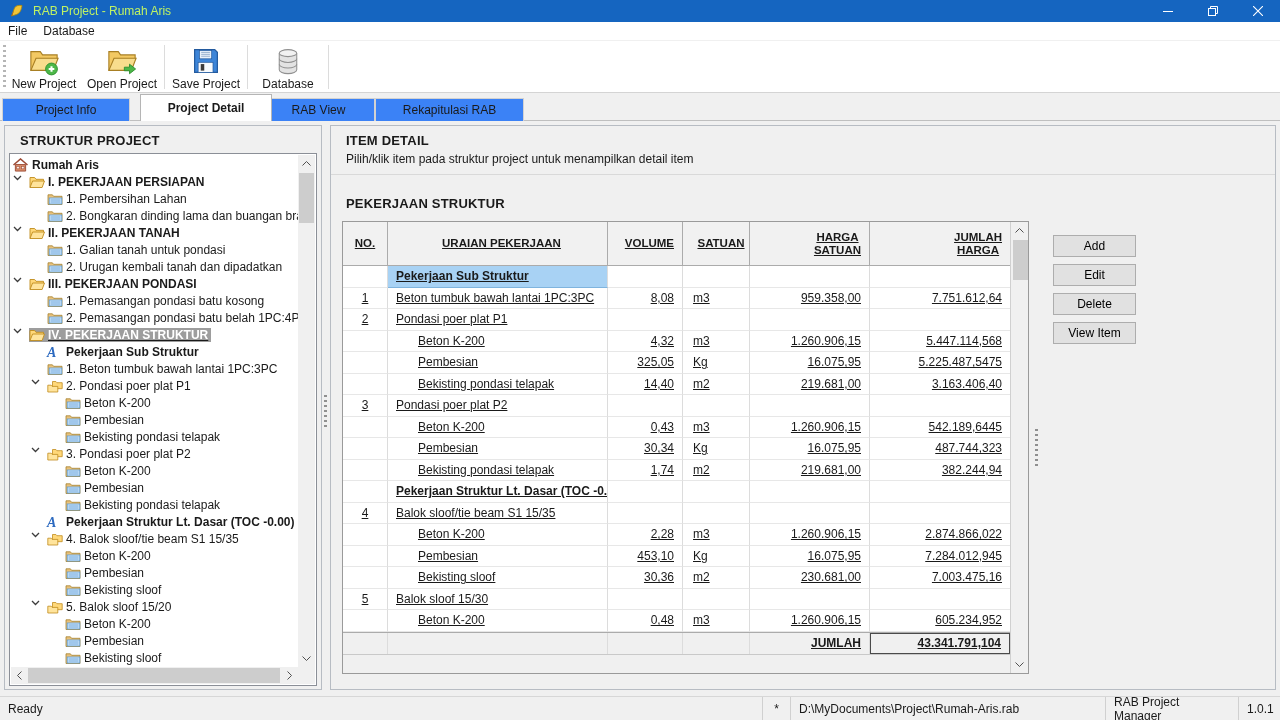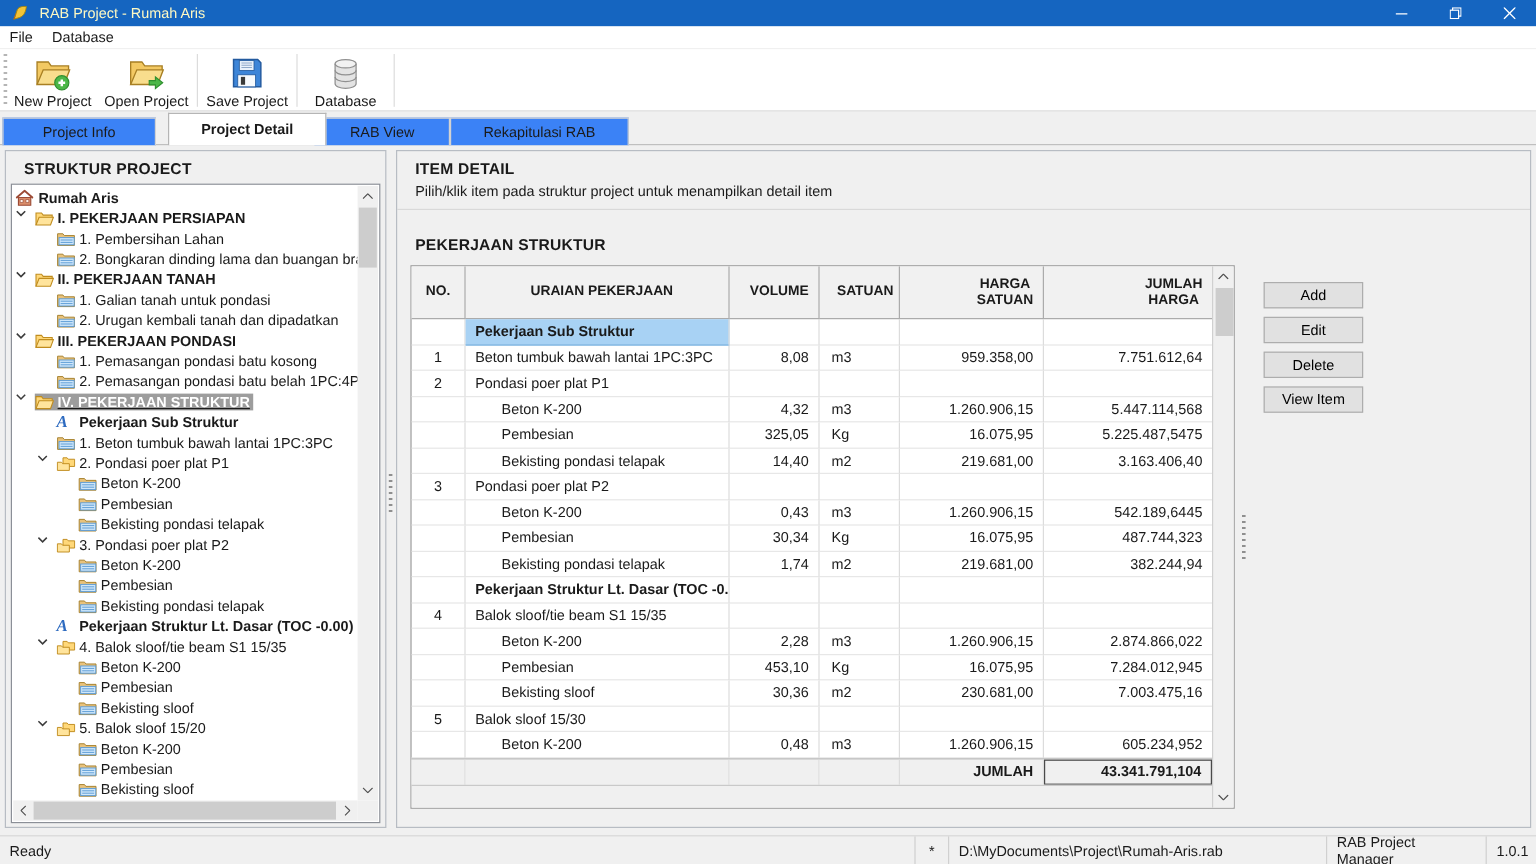--- a/index.html
+++ b/index.html
@@ -3,21 +3,21 @@
 <meta charset="utf-8">
 <style>
   * { margin:0; padding:0; box-sizing:border-box; }
   html,body { width:1280px; height:720px; overflow:hidden; }
   body { font-family:"Liberation Sans","DejaVu Sans",sans-serif; font-size:12px; color:#1a1a1a; background:#f0f0f0; }
   .app { position:relative; width:1280px; height:720px; background:#f0f0f0; overflow:hidden; }
 
   
   .titlebar { position:absolute; left:0; top:0; width:1280px; height:22px; background:#1565c0; display:flex; align-items:center; }
   .titlebar .appicon { margin-left:9px; width:15px; height:15px; display:flex; align-items:center; }
-  .titlebar .title { color:#fef9c3; font-size:12px; margin-left:9px; }
+  .titlebar .title { color:#bef264; font-size:12px; margin-left:9px; }
   .wincontrols { position:absolute; right:0; top:0; height:22px; display:flex; }
   .winbtn { width:45px; height:22px; display:flex; align-items:center; justify-content:center; }
 
   
   .menubar { position:absolute; left:0; top:22px; width:1280px; height:19px; background:#ffffff; display:flex; align-items:center; border-bottom:1px solid #f0f0f0; }
   .menuitem { padding:0 8px; height:19px; line-height:19px; }
 
   
   .toolbar { position:absolute; left:0; top:41px; width:1280px; height:52px; background:#ffffff; border-bottom:1px solid #d4d4d4; display:flex; align-items:center; }
   .tbgrip { width:3px; height:44px; margin-left:3px; background-image:repeating-linear-gradient(to bottom,#b5b5b5 0 2px,transparent 2px 5px); }
@@ -61,21 +61,21 @@
   .sb-thumb-h { height:15px; background:#cdcdcd; }
 
   
   #right-panel { left:330px; top:125px; width:946px; height:565px; }
   .rp-head { border-bottom:1px solid #d9d9d9; padding-bottom:8px; }
   .rp-sub { font-size:12px; color:#1a1a1a; padding:4px 0 0 15px; }
   .section-title { font-size:13px; font-weight:bold; padding:21px 0 0 15px; letter-spacing:0.2px; }
 
   
   .tablewrap { position:absolute; left:11px; top:95px; width:687px; height:453px; border:1px solid #9a9a9a; background:#ffffff; display:flex; }
-  .grid { width:667px; display:flex; flex-direction:column; }
+  .grid { width:667px; display:flex; flex-direction:column;text-decoration:underline; }
   .ghead { display:flex; height:44px; background:#f1f1f1; }
   .gh { border-right:1px solid #ababab; border-bottom:1px solid #ababab; display:flex; align-items:center; justify-content:center; font-weight:bold; font-size:11.5px; text-align:center; white-space:pre-line; line-height:13px; }
   .grow { display:flex; height:21.5px; flex:none; }
   .gcell { border-right:1px solid #dcdcdc; border-bottom:1px solid #e7e7e7; display:flex; align-items:center; overflow:hidden; white-space:nowrap; }
   .gcell.b { font-weight:bold; }
   .gcell.hl { background:#a8d2f4; border-bottom:1px solid #7fb4de; }
   .c0 { width:45px; justify-content:center; }
   .c1 { width:220px; padding-left:8px; }
   .c2 { width:75px; justify-content:flex-end; padding-right:8px; }
   .c3 { width:67px; padding-left:10px; }

